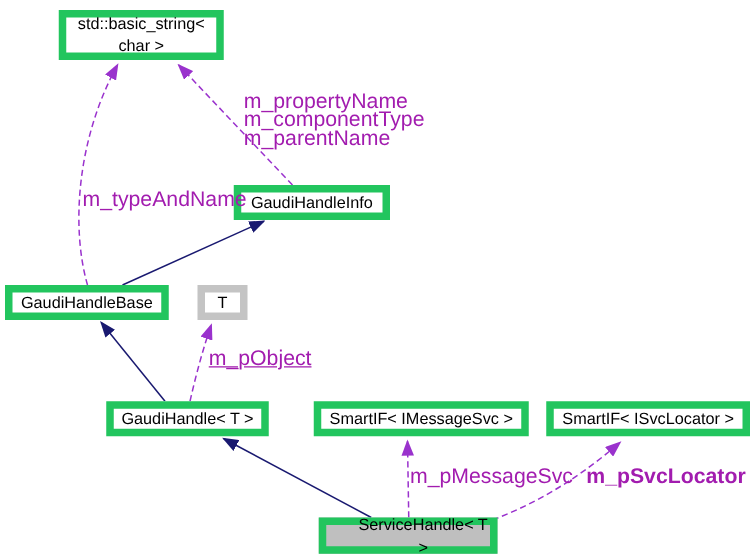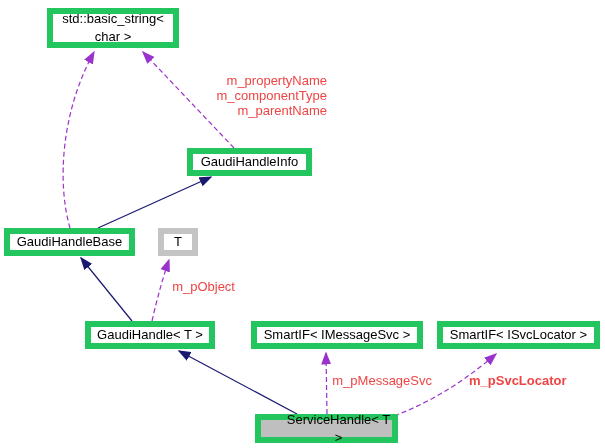--- a/index.html
+++ b/index.html
@@ -37,39 +37,39 @@
     white-space: pre-line;
   }
   .node.gray-border {
     border-color: #c4c4c4;
   }
   .node.highlighted {
     background: #bfbfbf;
   }
   .edge-label {
     position: absolute;
-    color: #ef4444;
-    font-size: 13px;
+    color: #a21caf;
+    font-size: 17px;
     line-height: 15px;
-    text-align: right;
+    text-align: left;
     white-space: pre-line;
   }
   
   #n-basic-string   { left: 47px;  top: 8px;   width: 132px; height: 40px; }
   #n-handle-info    { left: 187px; top: 148px; width: 125px; height: 28px; }
   #n-handle-base    { left: 4px;   top: 228px; width: 131px; height: 28px; }
   #n-t              { left: 158px; top: 228px; width: 40px;  height: 28px; }
   #n-gaudi-handle   { left: 85px;  top: 321px; width: 130px; height: 28px; }
   #n-smartif-msg    { left: 251px; top: 321px; width: 172px; height: 28px; }
   #n-smartif-svc    { left: 437px; top: 321px; width: 163px; height: 28px; }
   #n-service-handle { left: 255px; top: 414px; width: 143px; height: 29px; padding-left: 24px; }
   
   #lbl-property-group { left: 195px; top: 73px;  width: 132px; }
   #lbl-type-and-name  { left: 66px;  top: 152px; width: 108px; }
-  #lbl-p-object       { left: 167px; top: 279px; width: 68px;  }
+  #lbl-p-object       { left: 167px; top: 279px; width: 68px; text-decoration: underline;  }
   #lbl-p-message-svc  { left: 328px; top: 373px; width: 104px; }
   #lbl-p-svc-locator  { left: 469px; top: 373px; width: 96px; font-weight: bold;  }
 </style>
 </head>
 <body>
 
 <div id="canvas">
 
   <svg id="edges" viewBox="0 0 605 448" xmlns="http://www.w3.org/2000/svg">
     <defs>
@@ -106,20 +106,21 @@
   <div class="node" id="n-smartif-msg">SmartIF&lt; IMessageSvc &gt;</div>
 
   <div class="node" id="n-smartif-svc">SmartIF&lt; ISvcLocator &gt;</div>
 
   <div class="node highlighted" id="n-service-handle">ServiceHandle&lt; T &gt;</div>
 
   <div class="edge-label" id="lbl-property-group">m_propertyName
 m_componentType
 m_parentName</div>
 
+  <div class="edge-label" id="lbl-type-and-name">m_typeAndName</div>
 
   <div class="edge-label" id="lbl-p-object">m_pObject</div>
 
   <div class="edge-label" id="lbl-p-message-svc">m_pMessageSvc</div>
 
   <div class="edge-label" id="lbl-p-svc-locator">m_pSvcLocator</div>
 
 </div>
 
 </body></html>

